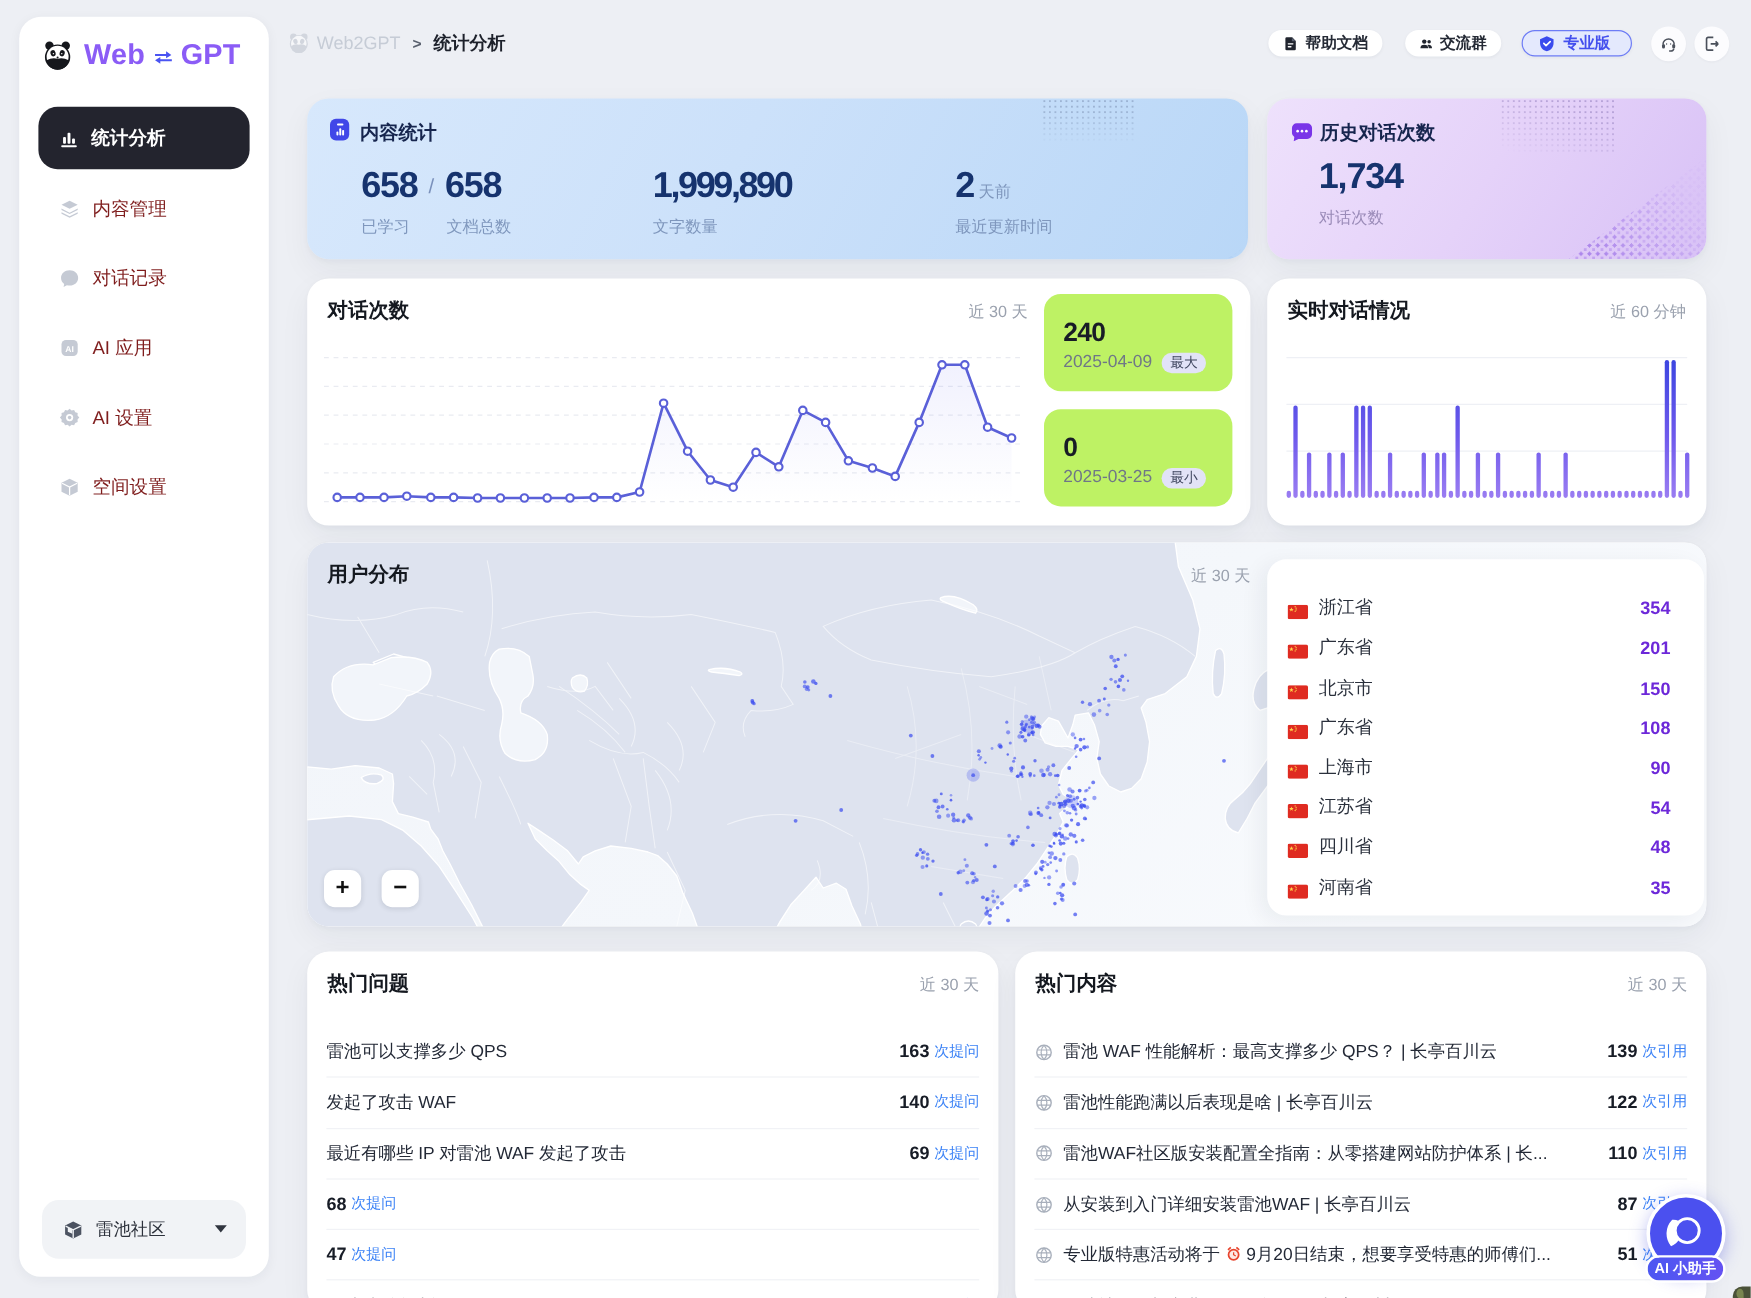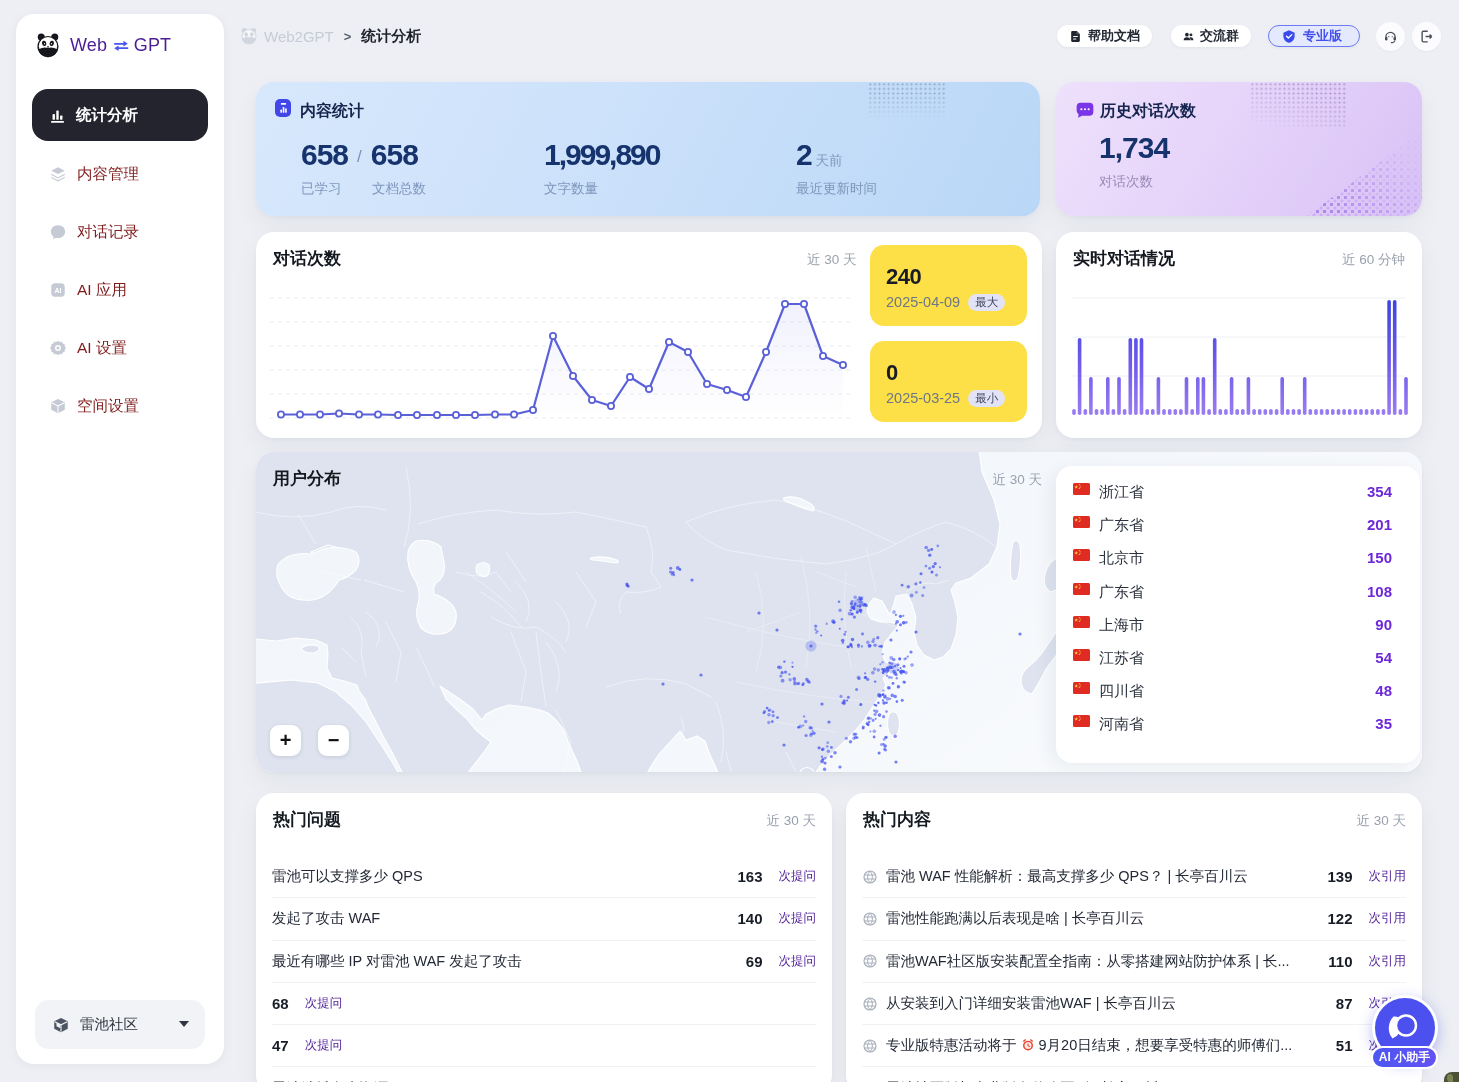--- a/index.html
+++ b/index.html
@@ -2,21 +2,21 @@
 <html lang="zh"><head>
 <meta charset="utf-8">
 <style>
 *{margin:0;padding:0;box-sizing:border-box}
 html,body{width:1459px;height:1082px;overflow:hidden}
 body{background:#edeff4;font-family:"Liberation Sans",sans-serif;position:relative;color:#1e232e}
 .abs{position:absolute}
 
 #side{left:16px;top:14px;width:208px;height:1050px;background:#fff;border-radius:18px;box-shadow:0 2px 10px rgba(25,32,50,.05)}
 #logo{position:absolute;left:19px;top:18px;display:flex;align-items:center}
-#logo .t{font-size:18px;font-weight:normal;color:#4c1d95;margin-left:9px;letter-spacing:.2px}
+#logo .t{font-size:24px;font-weight:bold;color:#8b5cf6;margin-left:9px;letter-spacing:.2px}
 .mi{position:absolute;left:16px;width:176px;height:52px;display:flex;align-items:center;border-radius:16px;font-size:15.5px;color:#7f1d1d}
 .mi svg{margin-left:17px;margin-right:10px;flex:none}
 .mi.on{background:#23242e;color:#fff;font-weight:bold}
 #spacesel{position:absolute;left:19px;top:986px;width:170px;height:49px;background:#f1f3f6;border-radius:14px;display:flex;align-items:center;font-size:14.5px;color:#2c313b}
 #spacesel svg{margin-left:17px;margin-right:10px}
 #spacesel .car{position:absolute;right:16px;top:21px;width:0;height:0;border-left:5.5px solid transparent;border-right:5.5px solid transparent;border-top:6.5px solid #30353f}
 
 #crumb{left:240px;top:26px;height:20px;display:flex;align-items:center}
 #crumb .g{color:#c6ccd6;font-size:15px;margin-left:6px}
 #crumb .s{color:#59606e;font-size:13px;margin:0 10px;font-weight:bold}
@@ -37,46 +37,46 @@
 .bignum{font-size:30px;font-weight:bold;color:#16336e;letter-spacing:-1px;line-height:34px}
 .slabel{font-size:13.5px;color:#7f97bd;margin-top:8px}
 .statcol{position:absolute;top:56px}
 .pat{position:absolute;pointer-events:none}
 .pat1b{left:612px;top:0;width:78px;height:38px;background-image:radial-gradient(rgba(120,140,175,.5) 1.1px,transparent 1.2px);background-size:4.6px 4.6px;-webkit-mask-image:linear-gradient(180deg,#000 25%,transparent 100%)}
 .pat2b{left:640px;top:122px;width:144px;height:94px;background-image:radial-gradient(rgba(101,136,224,.8) 1.6px,transparent 1.7px),radial-gradient(rgba(101,136,224,.45) 1.1px,transparent 1.2px);background-size:7px 7px,7px 7px;background-position:0 0,3.5px 3.5px;clip-path:polygon(0 100%,100% 0,100% 100%);-webkit-mask-image:linear-gradient(50deg,#000 12%,rgba(0,0,0,.08) 78%)}
 .pat1p{left:194px;top:0;width:96px;height:46px;background-image:radial-gradient(rgba(140,120,185,.5) 1.1px,transparent 1.2px);background-size:4.6px 4.6px;-webkit-mask-image:linear-gradient(195deg,#000 25%,transparent 95%)}
 .pat2p{left:251px;top:49px;width:115px;height:85px;background-image:radial-gradient(rgba(152,108,230,.7) 1.6px,transparent 1.7px),radial-gradient(rgba(152,108,230,.4) 1.1px,transparent 1.2px);background-size:7px 7px,7px 7px;background-position:0 0,3.5px 3.5px;clip-path:polygon(0 100%,100% 0,100% 100%);-webkit-mask-image:linear-gradient(50deg,#000 15%,rgba(0,0,0,.08) 80%)}
 
 #cline{left:256px;top:232px;width:786px;height:206px}
-.statbox{position:absolute;left:614px;width:157px;height:81px;background:#fde047;border-radius:14px;padding:13px 16px}
+.statbox{position:absolute;left:614px;width:157px;height:81px;background:#bef264;border-radius:14px;padding:13px 16px}
 .statbox .n{font-size:22px;font-weight:bold;color:#181c26;letter-spacing:-.5px;line-height:26px;margin-top:6px}
 .statbox .d{font-size:14.5px;color:#6f7787;margin-top:3px;display:flex;align-items:center;white-space:nowrap}
 .pill{display:inline-block;background:#e2e3f7;color:#3f465f;font-size:11.5px;border-radius:9px;padding:1px 7px;margin-left:8px;position:relative;top:1px}
 
 #cbars{left:1056px;top:232px;width:366px;height:206px}
 
 #cmap{left:256px;top:452px;width:1166px;height:320px;overflow:hidden}
 #mapsvg{position:absolute;left:0;top:0}
 #cmap .ctitle{z-index:5}
 #cmap .range{right:380px;z-index:5}
 .zbtn{position:absolute;width:31px;height:31px;background:#fff;border-radius:9px;box-shadow:0 1px 4px rgba(25,32,50,.12);display:flex;align-items:center;justify-content:center;font-size:20px;font-weight:bold;color:#111;z-index:5}
 #ppanel{position:absolute;left:800px;top:14px;width:364px;height:297px;background:#fff;border-radius:16px;box-shadow:-6px 4px 18px rgba(25,32,50,.06);padding-top:17px;z-index:6}
-.prow{display:flex;align-items:flex-start;height:33.2px;padding:0 28px 0 17px}
+.prow{display:flex;align-items:flex-end;height:33.2px;padding:0 28px 0 17px}
 .pname{font-size:15px;color:#2a303c;margin-left:9px}
 .pval{margin-left:auto;font-size:15px;font-weight:bold;color:#6d28d9}
 
 #cq{left:256px;top:793px;width:576px;height:300px}
 #chot{left:846px;top:793px;width:576px;height:300px}
 .hlist{position:absolute;left:16px;right:16px;top:63px}
 .hrow{display:flex;align-items:center;height:42.3px;border-bottom:1px solid #f1f2f6;font-size:14.5px}
 .hrow:last-child{border-bottom:none}
 .ht{color:#232936;margin-right:10px;white-space:nowrap;overflow:hidden;flex:1}
 .ht2{margin-left:8px}
 .hc{font-weight:bold;color:#171c26;font-size:15px}
-.hl{color:#4c1d95;font-size:12.5px;margin-left:16px;white-space:nowrap}
+.hl{color:#3b82f6;font-size:12.5px;margin-left:4px;white-space:nowrap}
 
 #aibtn{position:absolute;left:1372px;top:995px;width:66px;height:66px;border-radius:50%;background:#4b50ef;border:3px solid #fff;box-shadow:0 4px 14px rgba(60,70,220,.35);display:flex;align-items:center;justify-content:center;z-index:9}
 #ailabel{position:absolute;left:1371px;top:1046px;width:67px;height:23px;border-radius:12px;background:linear-gradient(90deg,#4c57f2,#6452f2);border:2px solid #fff;color:#fff;font-size:12px;font-weight:bold;display:flex;align-items:center;justify-content:center;z-index:10}
 #plant{position:absolute;left:1444px;top:1072px;width:15px;height:10px;background:#4a5138;border-radius:8px 0 0 0;z-index:8}
 #plant:before{content:"";position:absolute;left:3px;top:2px;width:6px;height:8px;background:#79854f;border-radius:50% 50% 0 50%}
 </style>
 </head>
 <body>
 <div id="side" class="abs">
   <div id="logo">

